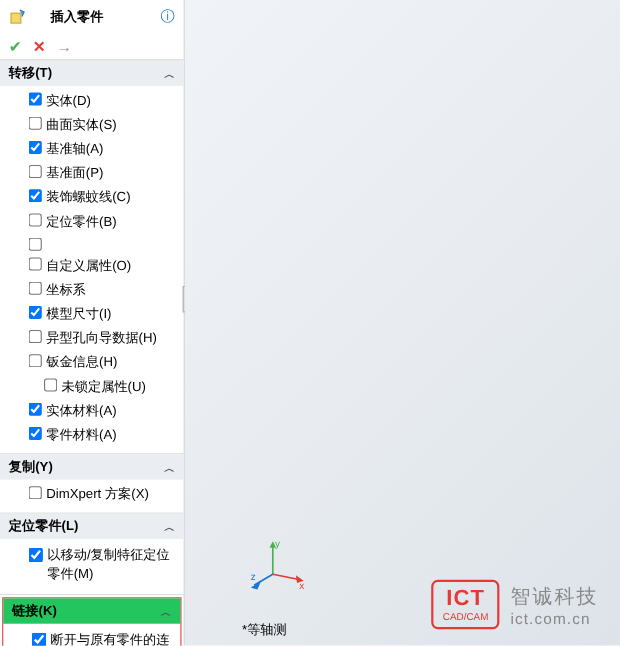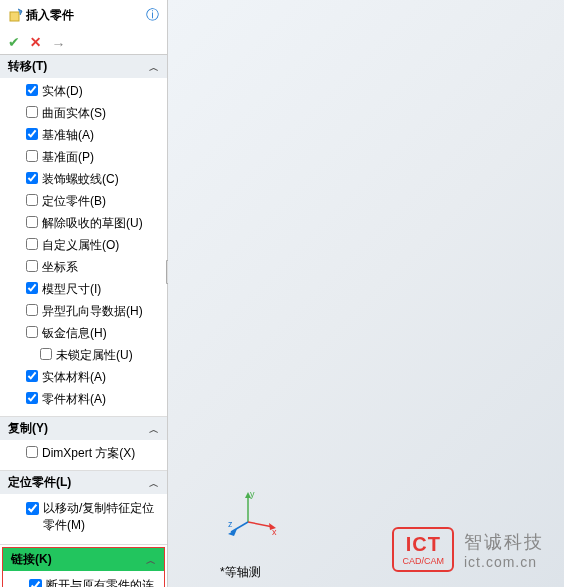--- a/index.html
+++ b/index.html
@@ -1,18 +1,18 @@
 <!DOCTYPE html>
 <html><head>
 <meta charset="utf-8">
 <style>
 * { box-sizing: border-box; margin: 0; padding: 0; }
 body { font-family: "Microsoft YaHei", Arial, sans-serif; font-size: 12px; background: #fff; width: 564px; height: 587px; overflow: hidden; position: relative; }
 .panel { width: 168px; height: 587px; border-right: 1px solid #ccc; background: #fff; position: relative; }
-.header { padding: 6px 8px; display: flex; align-items: center; gap: 2px; }
+.header { padding: 6px 8px; display: flex; align-items: center; gap: 22px; }
 .header-icon { width: 16px; height: 16px; }
 .header-title { font-weight: bold; flex: 1; }
 .help-icon { color: #1976d2; cursor: help; font-size: 13px; }
 .action-bar { padding: 4px 8px; display: flex; align-items: center; gap: 10px; border-bottom: 1px solid #ccc; }
 .check-ok { color: #4caf50; font-size: 14px; }
 .check-cancel { color: #e53935; font-size: 14px; font-weight: bold; }
 .pin { color: #888; font-size: 14px; }
 .section { border-bottom: 1px solid #ddd; }
 .section-head { background: #eaeef2; padding: 3px 8px; display: flex; align-items: flex-end; justify-content: space-between; font-weight: bold; cursor: pointer; }
 .section-head.plain { background: #22c55e; font-weight: bold; }
@@ -78,21 +78,20 @@
         <div class="opt">
           <input type="checkbox" checked="" style="">
           <span>装饰螺蚊线(C)</span>
         </div>
         <div class="opt">
           <input type="checkbox" style="">
           <span>定位零件(B)</span>
         </div>
         <div class="opt">
           <input type="checkbox" style="">
-          <span>解除吸收的草图(U)</span>
         </div>
         <div class="opt">
           <input type="checkbox" style="">
           <span>自定义属性(O)</span>
         </div>
         <div class="opt">
           <input type="checkbox" style="">
           <span>坐标系</span>
         </div>
         <div class="opt">

